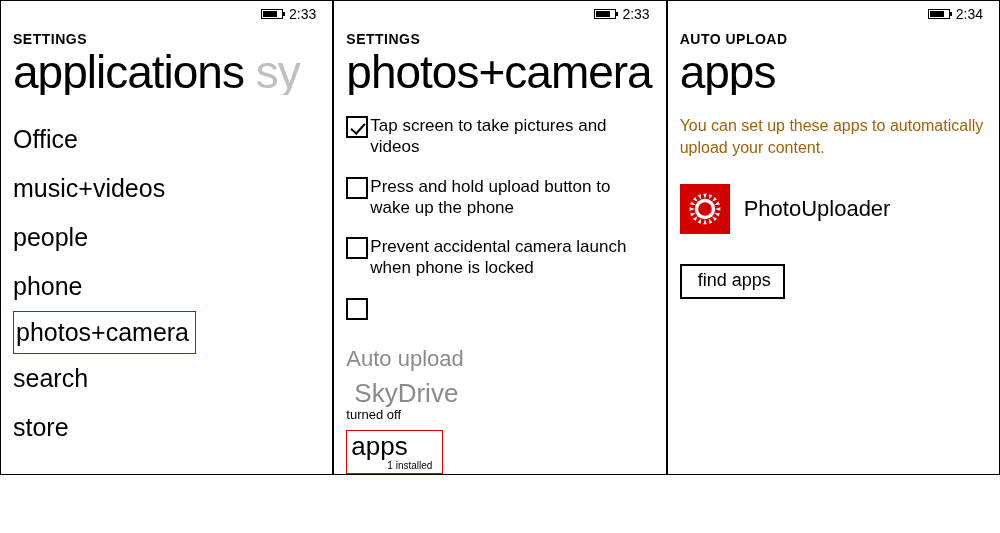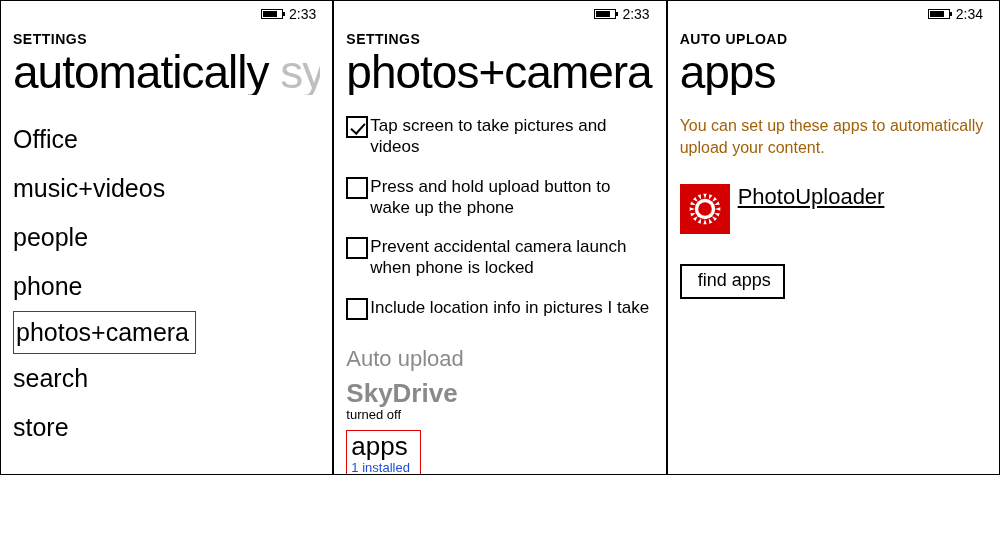--- a/index.html
+++ b/index.html
@@ -106,35 +106,35 @@
     width: 12px; height: 6px;
     border-left: 2.5px solid #000;
     border-bottom: 2.5px solid #000;
     transform: rotate(-48deg);
   }
   .section-label {
     color: #8a8a8a;
     font-size: 22px;
     margin-top: 26px;
   }
-  .sub1 { color:#8a8a8a; font-size:26px; font-weight:700; margin-top:6px;}
+  .sub1 { color:#8a8a8a; font-size:26px; font-weight:400; margin-top:6px;margin-left:8px;}
   .sub1s { color:#000000; font-size:13px; margin-top:-2px;}
   .sub2 { color:#000; font-size:26px; font-weight:300; margin-top:10px;}
-  .sub2s { color:#1d4ed8; font-size:13px; margin-top:-2px;}
+  .sub2s { color:#000000; font-size:10px; margin-top:-2px;margin-left:36px;}
   .desc {
     font-size: 16px;
     color:#a16207;
     margin-top: 2px;
     line-height:1.35;
   }
   .app-row {
     display:flex;
-    gap:8px;
+    align-items:center;
+    gap:14px;
     margin-top: 26px;
-    text-decoration: underline;
   }
   .app-icon {
     width:50px;
     height:50px;
     background: #d40000;
     display:flex;
     align-items:center;
     justify-content:center;
   }
   .app-icon svg { width:34px; height:34px; }
@@ -150,21 +150,21 @@
 </head>
 <body>
 
 <div class="phone">
   <div class="statusbar">
     <span class="batt"></span>
     <span>2:33</span>
   </div>
   <div class="header-small">SETTINGS</div>
   <div class="pivot">
-    <span>automatically</span><span class="fade"> sy</span>
+    <span>applications</span><span class="fade"> sy</span>
   </div>
   <div style="margin-top:18px"></div>
   <div class="list-item">Office</div>
   <div class="list-item">music+videos</div>
   <div class="list-item">people</div>
   <div class="list-item">phone</div>
   <div>
     <span class="list-item hl-wrap hl-red" style="padding-top:6px;padding-bottom:6px">photos+camera</span>
   </div>
   <div class="list-item">search</div>
@@ -186,21 +186,20 @@
   <div class="cbrow">
     <div class="cb"></div>
     <div>Press and hold upload button to wake up the phone</div>
   </div>
   <div class="cbrow">
     <div class="cb"></div>
     <div>Prevent accidental camera launch when phone is locked</div>
   </div>
   <div class="cbrow">
     <div class="cb"></div>
-    <div>Include location info in pictures I take</div>
   </div>
 
   <div class="section-label">Auto upload</div>
   <div>
     <div class="sub1">SkyDrive</div>
     <div class="sub1s">turned off</div>
   </div>
   <div class="hl-red" style="display:inline-block;padding:0 10px 2px 4px;margin-top:8px">
     <div class="sub2" style="margin-top:0">apps</div>
     <div class="sub2s">1 installed</div>

